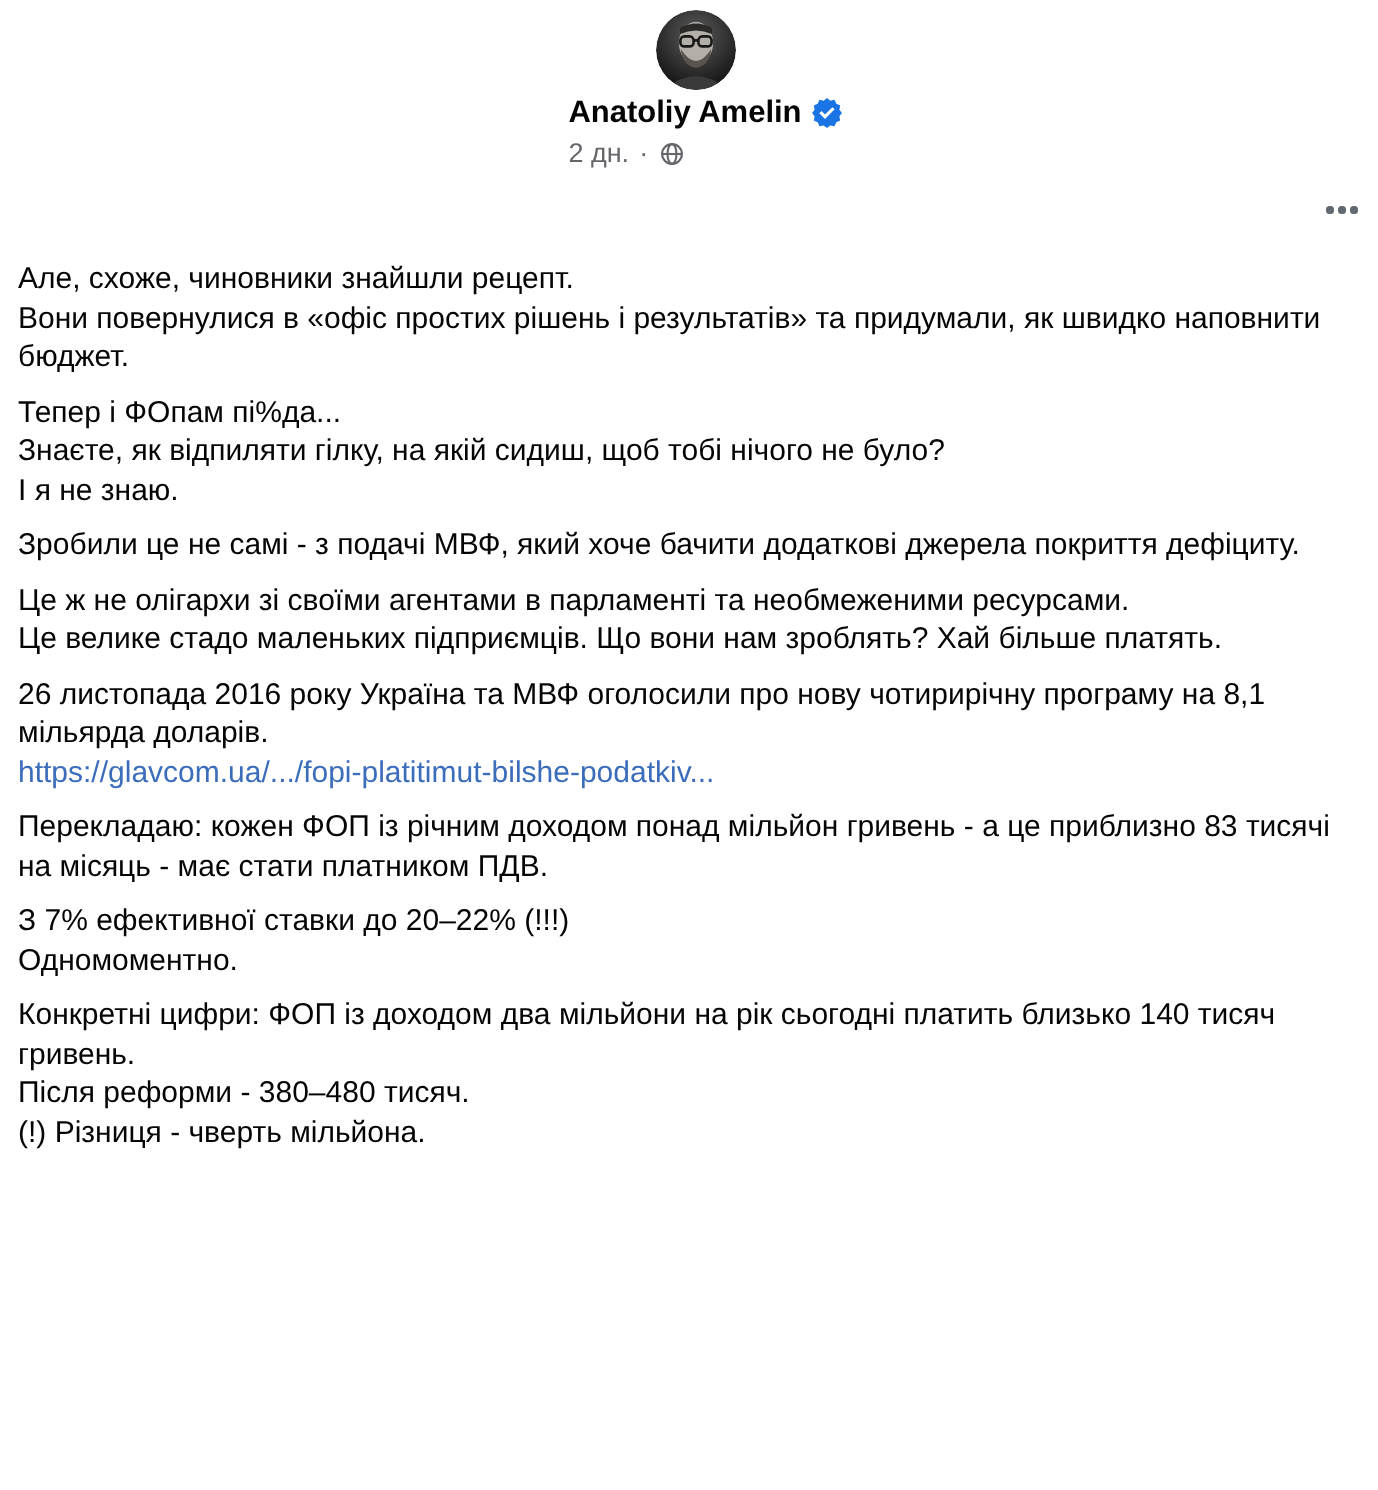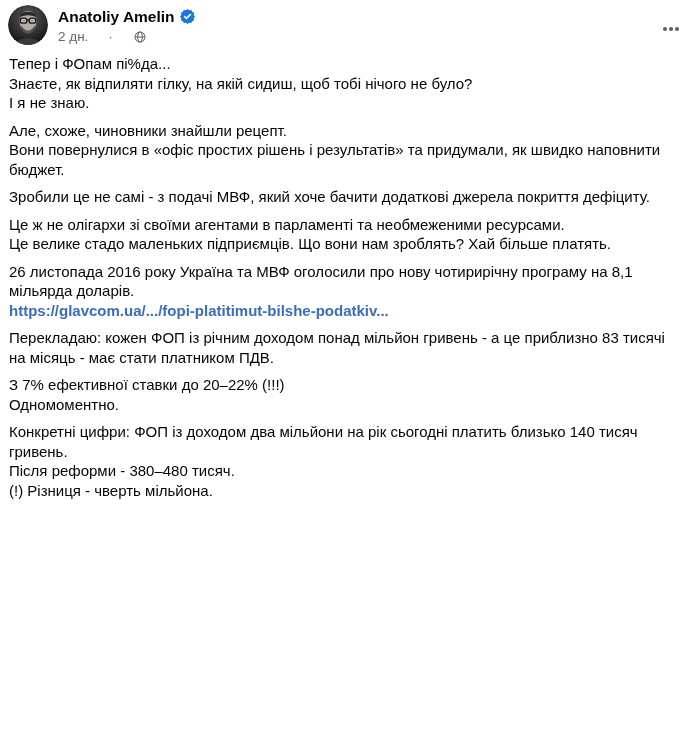--- a/index.html
+++ b/index.html
@@ -18,22 +18,23 @@
     background: var(--bg);
     font-family: "Liberation Sans", "DejaVu Sans", sans-serif;
     color: var(--text-primary);
     -webkit-font-smoothing: antialiased;
   }
   .post { width: 689px; height: 745px; background: var(--bg); position: relative; }
 
   
   .header {
     display: flex;
-    align-items: flex-end;
+    align-items: center;
     padding: 5px 2px 0 8px;
+    flex-direction: column;
   }
   .avatar {
     width: 40px; height: 40px;
     border-radius: 50%;
     overflow: hidden;
     flex: 0 0 40px;
     cursor: pointer;
   }
   .avatar svg { display: block; width: 40px; height: 40px; }
   .header-text { margin-left: 10px; padding-top: 2px; flex: 1 1 auto; min-width: 0; }
@@ -41,21 +42,21 @@
   .author-name {
     font-size: 15.5px;
     font-weight: 700;
     color: var(--text-primary);
     line-height: 19px;
     cursor: pointer;
   }
   .verified { width: 15px; height: 15px; display: inline-block; }
   .verified svg { display: block; width: 15px; height: 15px; }
   .meta-row {
-    display: flex; align-items: center; gap: 20px;
+    display: flex; align-items: center; gap: 5px;
     margin-top: 2px;
     font-size: 13.5px;
     color: var(--text-secondary);
     line-height: 17px;
   }
   .meta-row .timestamp { cursor: pointer; }
   .globe { width: 12px; height: 12px; display: inline-block; margin-left: 1px; }
   .globe svg { display: block; width: 12px; height: 12px; }
 
   .more-btn {
@@ -80,21 +81,21 @@
     padding: 9px 9px 0 9px;
     font-size: 15px;
     line-height: 19.5px;
     color: var(--text-primary);
   }
   .para { margin-top: 8px; }
   .para:first-child { margin-top: 0; }
   .line { min-height: 19.5px; }
   a.post-link {
     color: var(--link-blue);
-    font-weight: 700;
+    font-weight: 400;
     text-decoration: none;
     word-break: break-all;
   }
 </style>
 </head>
 <body>
 
 <div class="post">
 
   <div class="header">
@@ -151,28 +152,28 @@
         <i></i>
           <i></i>
           <i></i>
       </span>
     </button>
   </div>
 
   <div class="content">
 
     <div class="para">
+      <div class="line">Але, схоже, чиновники знайшли рецепт.</div>
+      <div class="line">Вони повернулися в «офіс простих рішень і результатів» та придумали, як швидко наповнити бюджет.</div>
+    </div>
+
+    <div class="para">
       <div class="line">Тепер і ФОпам пі%да...</div>
       <div class="line">Знаєте, як відпиляти гілку, на якій сидиш, щоб тобі нічого не було?</div>
       <div class="line">І я не знаю.</div>
-    </div>
-
-    <div class="para">
-      <div class="line">Але, схоже, чиновники знайшли рецепт.</div>
-      <div class="line">Вони повернулися в «офіс простих рішень і результатів» та придумали, як швидко наповнити бюджет.</div>
     </div>
 
     <div class="para">
       <div class="line">Зробили це не самі - з подачі МВФ, який хоче бачити додаткові джерела покриття дефіциту.</div>
     </div>
 
 
     <div class="para">
     </div>
 

